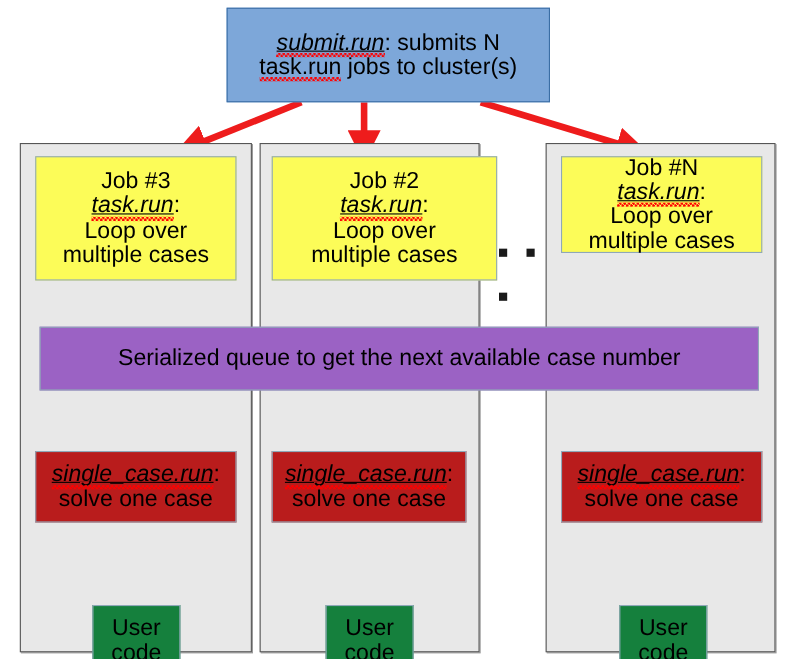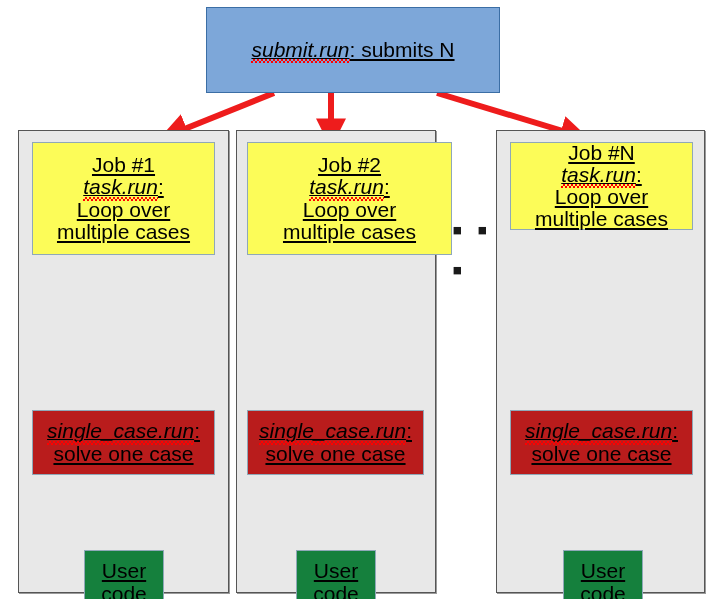--- a/index.html
+++ b/index.html
@@ -2,21 +2,21 @@
 <html><head>
 <meta charset="utf-8">
 <style>
   html,body{margin:0;padding:0;background:#ffffff;}
   body{width:725px;height:599px;position:relative;overflow:hidden;
        font-family:"Liberation Sans","DejaVu Sans",sans-serif;color:#000;}
   .stage{position:absolute;left:0;top:0;width:725px;height:599px;}
 
   
   .box{position:absolute;box-sizing:border-box;display:flex;flex-direction:column;
-       align-items:center;justify-content:center;text-align:right;line-height:1.06;text-decoration:underline;}
+       align-items:center;justify-content:center;text-align:right;line-height:1.06;}
 
   
   .submit-box{left:206px;top:7px;width:294px;height:86px;background:#7da7d9;
               border:1px solid #3b6ea5;font-size:21px;}
   .submit-line{white-space:nowrap;}
   .mono-i{font-style:italic;text-decoration:underline;text-decoration-thickness:1px;}
 
   
   .sq{position:relative;display:inline-block;}
   .sq::after{content:"";position:absolute;left:0;right:0;bottom:-2px;height:4px;
@@ -95,24 +95,27 @@
   </svg>
 
   <div class="panel p1"></div>
   <div class="panel p2"></div>
   <div class="panel p3"></div>
 
   <div class="box submit-box">
     <div class="submit-line">
       <span class="mono-i sq">submit.run</span><span>: submits N</span>
     </div>
+    <div class="submit-line">
+      <span class="sq">task.run</span><span> jobs to cluster(s)</span>
+    </div>
   </div>
 
   <div class="box job j1">
-    <div>Job #1</div>
+    <div>Job #3</div>
     <div>
       <span class="mono-i sq">task.run</span><span>:</span>
     </div>
     <div>Loop over</div>
     <div>multiple cases</div>
   </div>
 
   <div class="box job j2">
     <div>Job #2</div>
     <div>
@@ -126,20 +129,23 @@
     <div>Job #N</div>
     <div>
       <span class="mono-i sq">task.run</span><span>:</span>
     </div>
     <div>Loop over</div>
     <div>multiple cases</div>
   </div>
 
   <div class="dots">▪ ▪ ▪</div>
 
+  <div class="box queue">
+    <div>Serialized queue to get the next available case number</div>
+  </div>
 
   <div class="box green g1">
     <div>
       <span class="mono-i sq">single_case.run</span><span>:</span>
     </div>
     <div>solve one case</div>
   </div>
 
   <div class="box green g2">
     <div>

